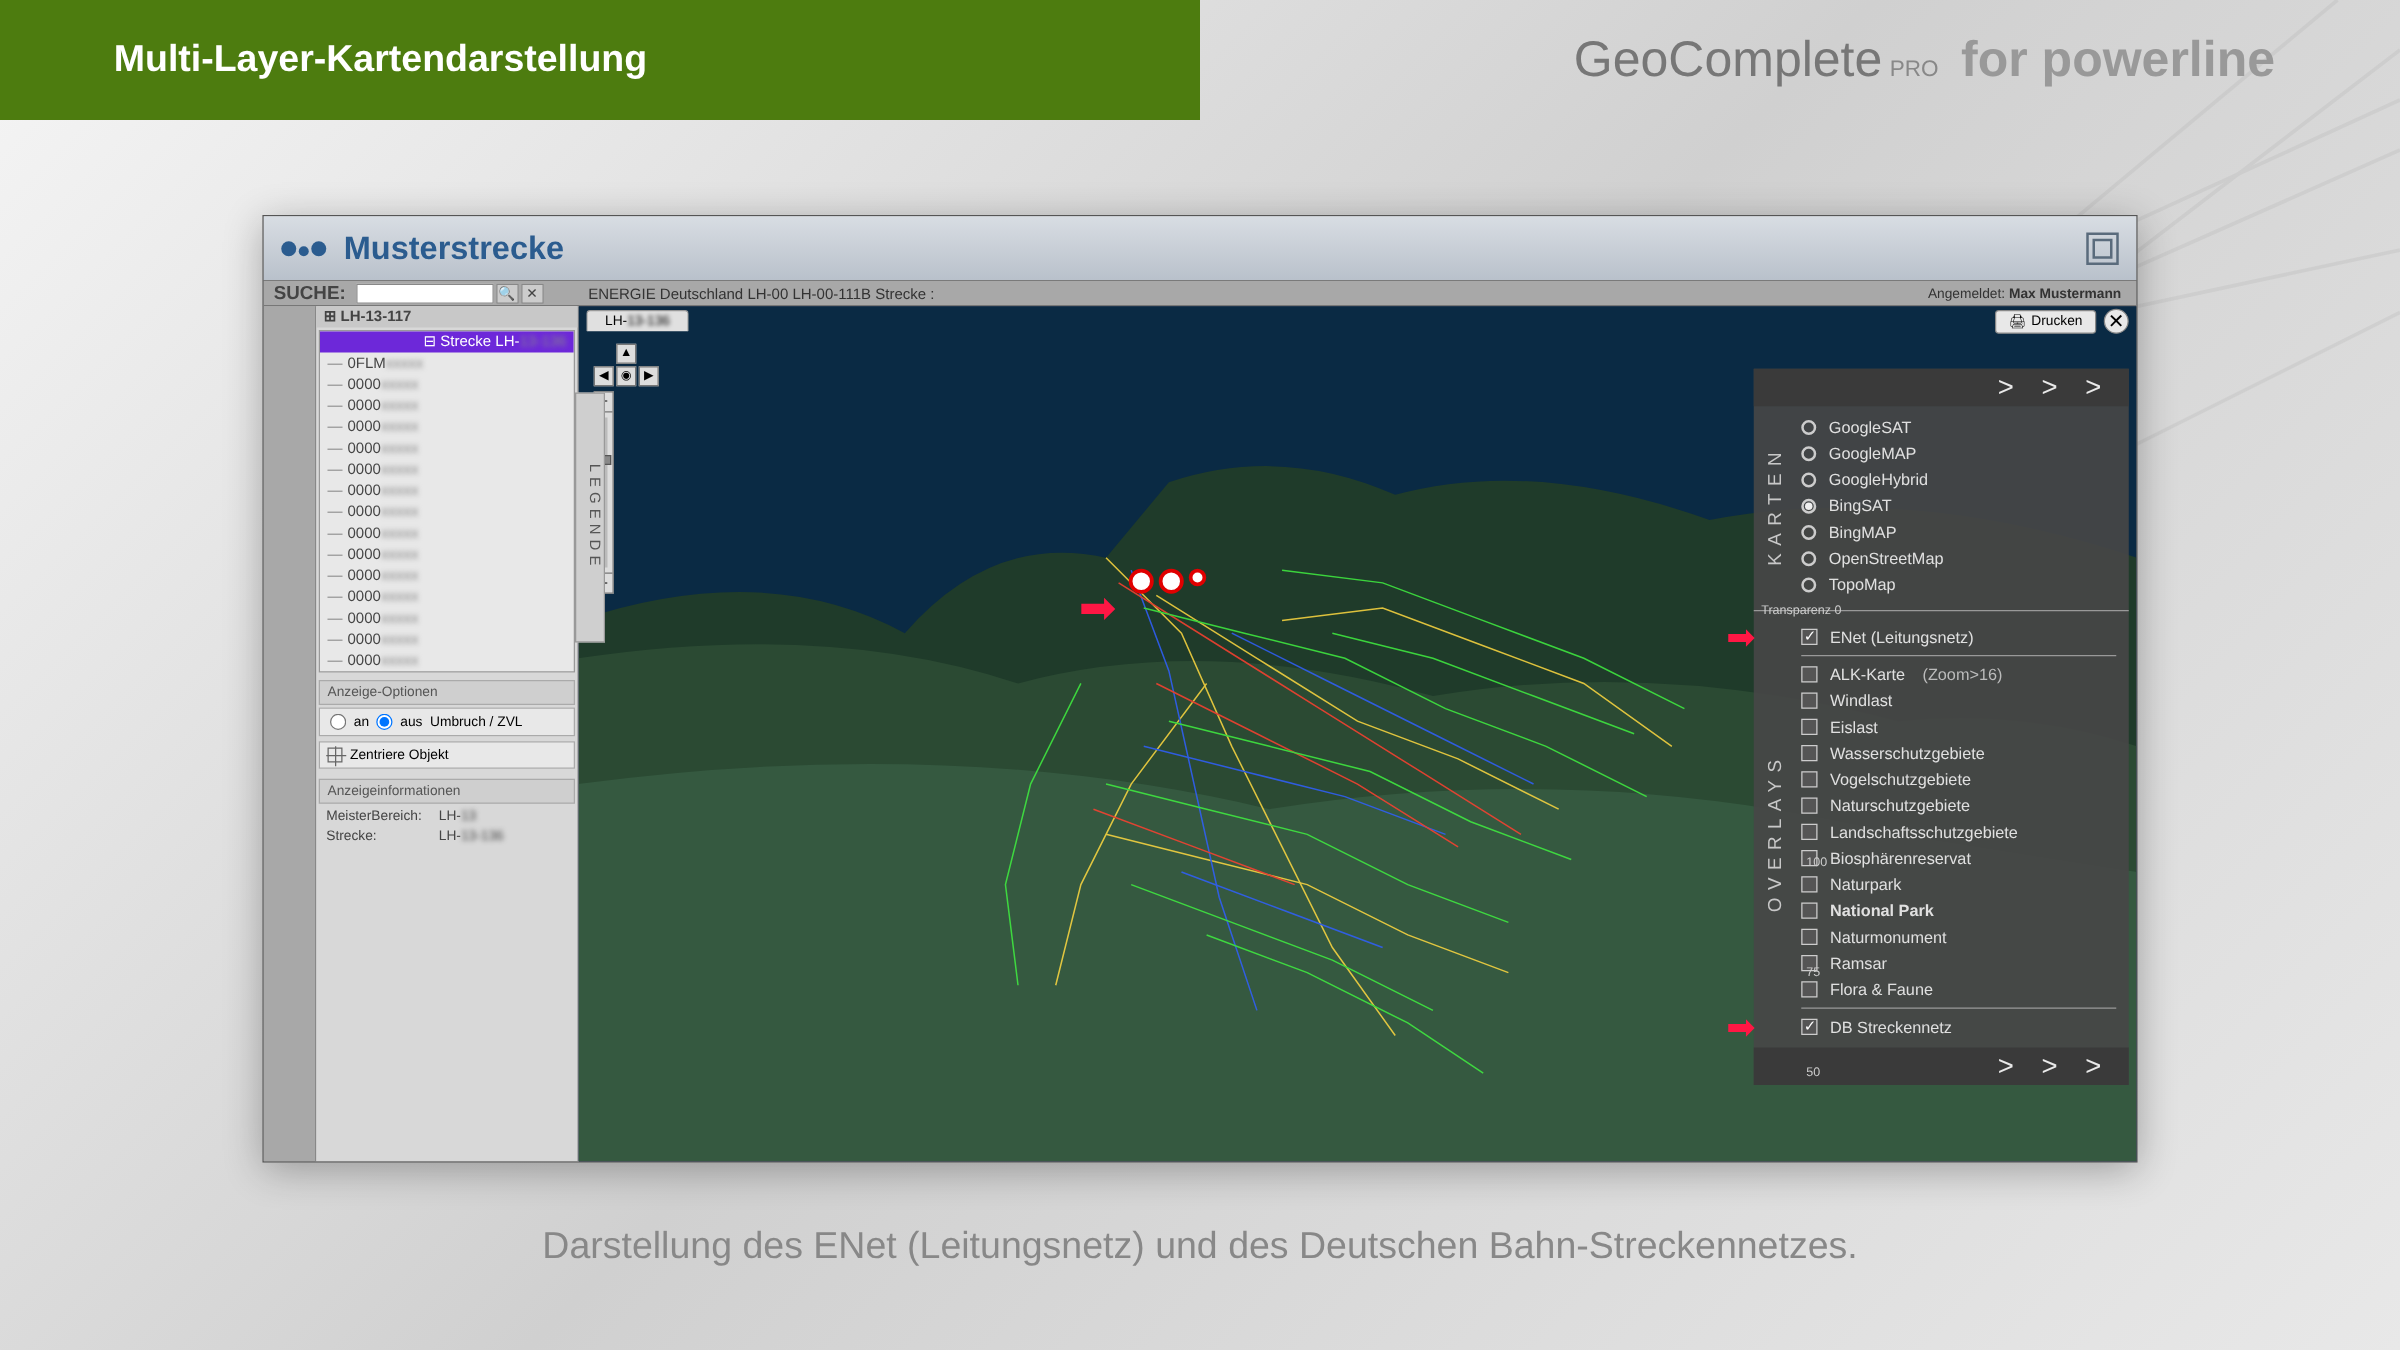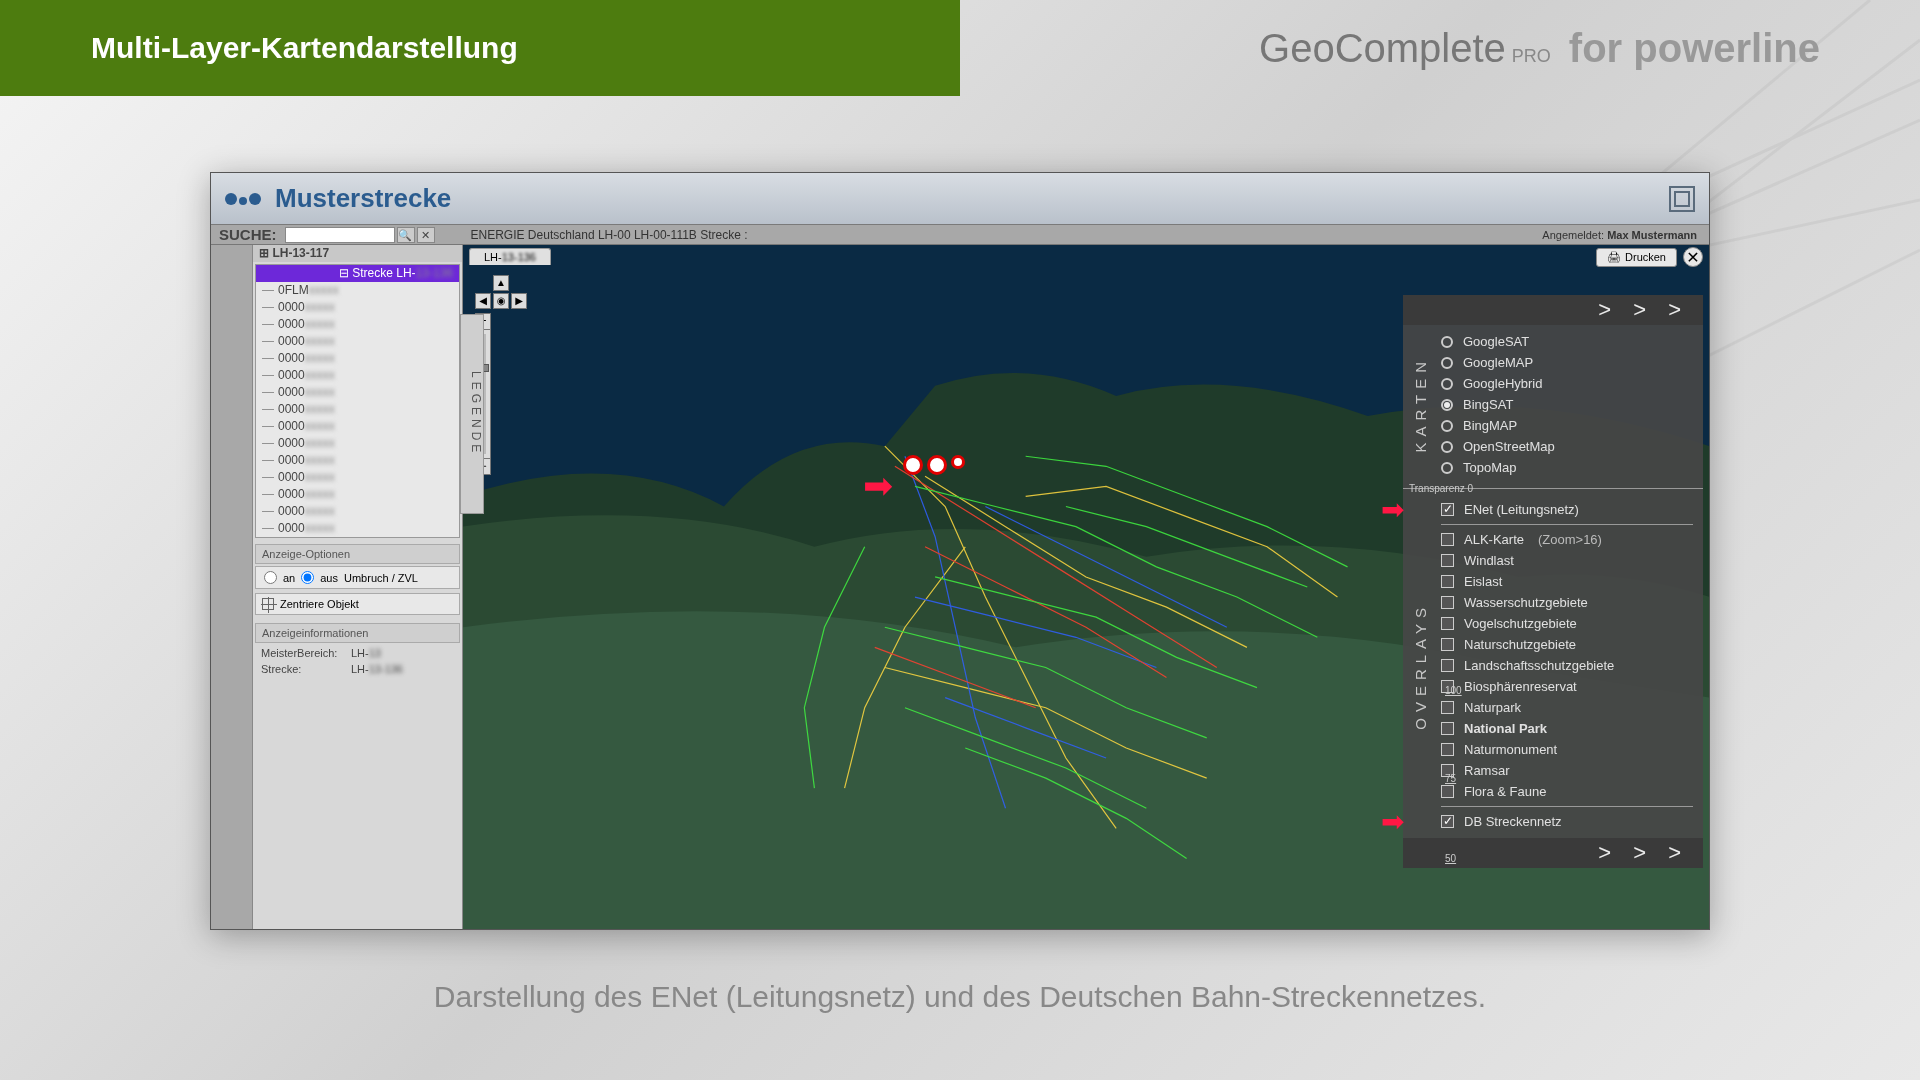--- a/index.html
+++ b/index.html
@@ -74,21 +74,21 @@
 .lp-rail span { writing-mode:vertical-rl; transform:rotate(180deg); letter-spacing:6px; font-size:15px; color:#c8c8c8; }
 .lp-list { flex:1; padding:6px 10px 6px 4px; }
 .lp-item { display:flex; align-items:center; gap:10px; padding:3px 0; cursor:pointer; }
 .lp-item .radio { width:12px; height:12px; border:2px solid #ccc; border-radius:50%; flex-shrink:0; position:relative;}
 .lp-item .radio.on::after { content:""; position:absolute; inset:1px; background:#eee; border-radius:50%; }
 .lp-item .check { width:13px; height:13px; border:1px solid #ccc; background:#555; flex-shrink:0; position:relative;}
 .lp-item .check.on::after { content:"✓"; position:absolute; top:-2px; left:1px; font-size:12px; color:#fff; }
 .lp-item .sub { font-size:13px; color:#bbb; margin-left:4px;}
 .lp-sep { height:1px; background:#999; margin:4px 0; }
 .lp-slider { position:absolute; left:60px; top:200px; height:280px; width:20px; }
-.lp-slider .tick { position:absolute; font-size:10px; color:#ccc; left:-18px;text-decoration:underline; }
+.lp-slider .tick { position:absolute; font-size:10px; color:#ccc; left:-18px; }
 .red-arrow { position:absolute; color:#ff1744; font-size:28px; }
 .caption { position:absolute; left:0; right:0; top:980px; text-align:center; color:#888; font-size:30px; font-weight:500; }
 </style>
 </head>
 <body>
 
 <svg class="tower-lines" viewBox="0 0 700 500">
   <g stroke="#888" stroke-width="3" fill="none">
     <line x1="0" y1="400" x2="700" y2="80"></line>
       <line x1="0" y1="430" x2="700" y2="120"></line>

